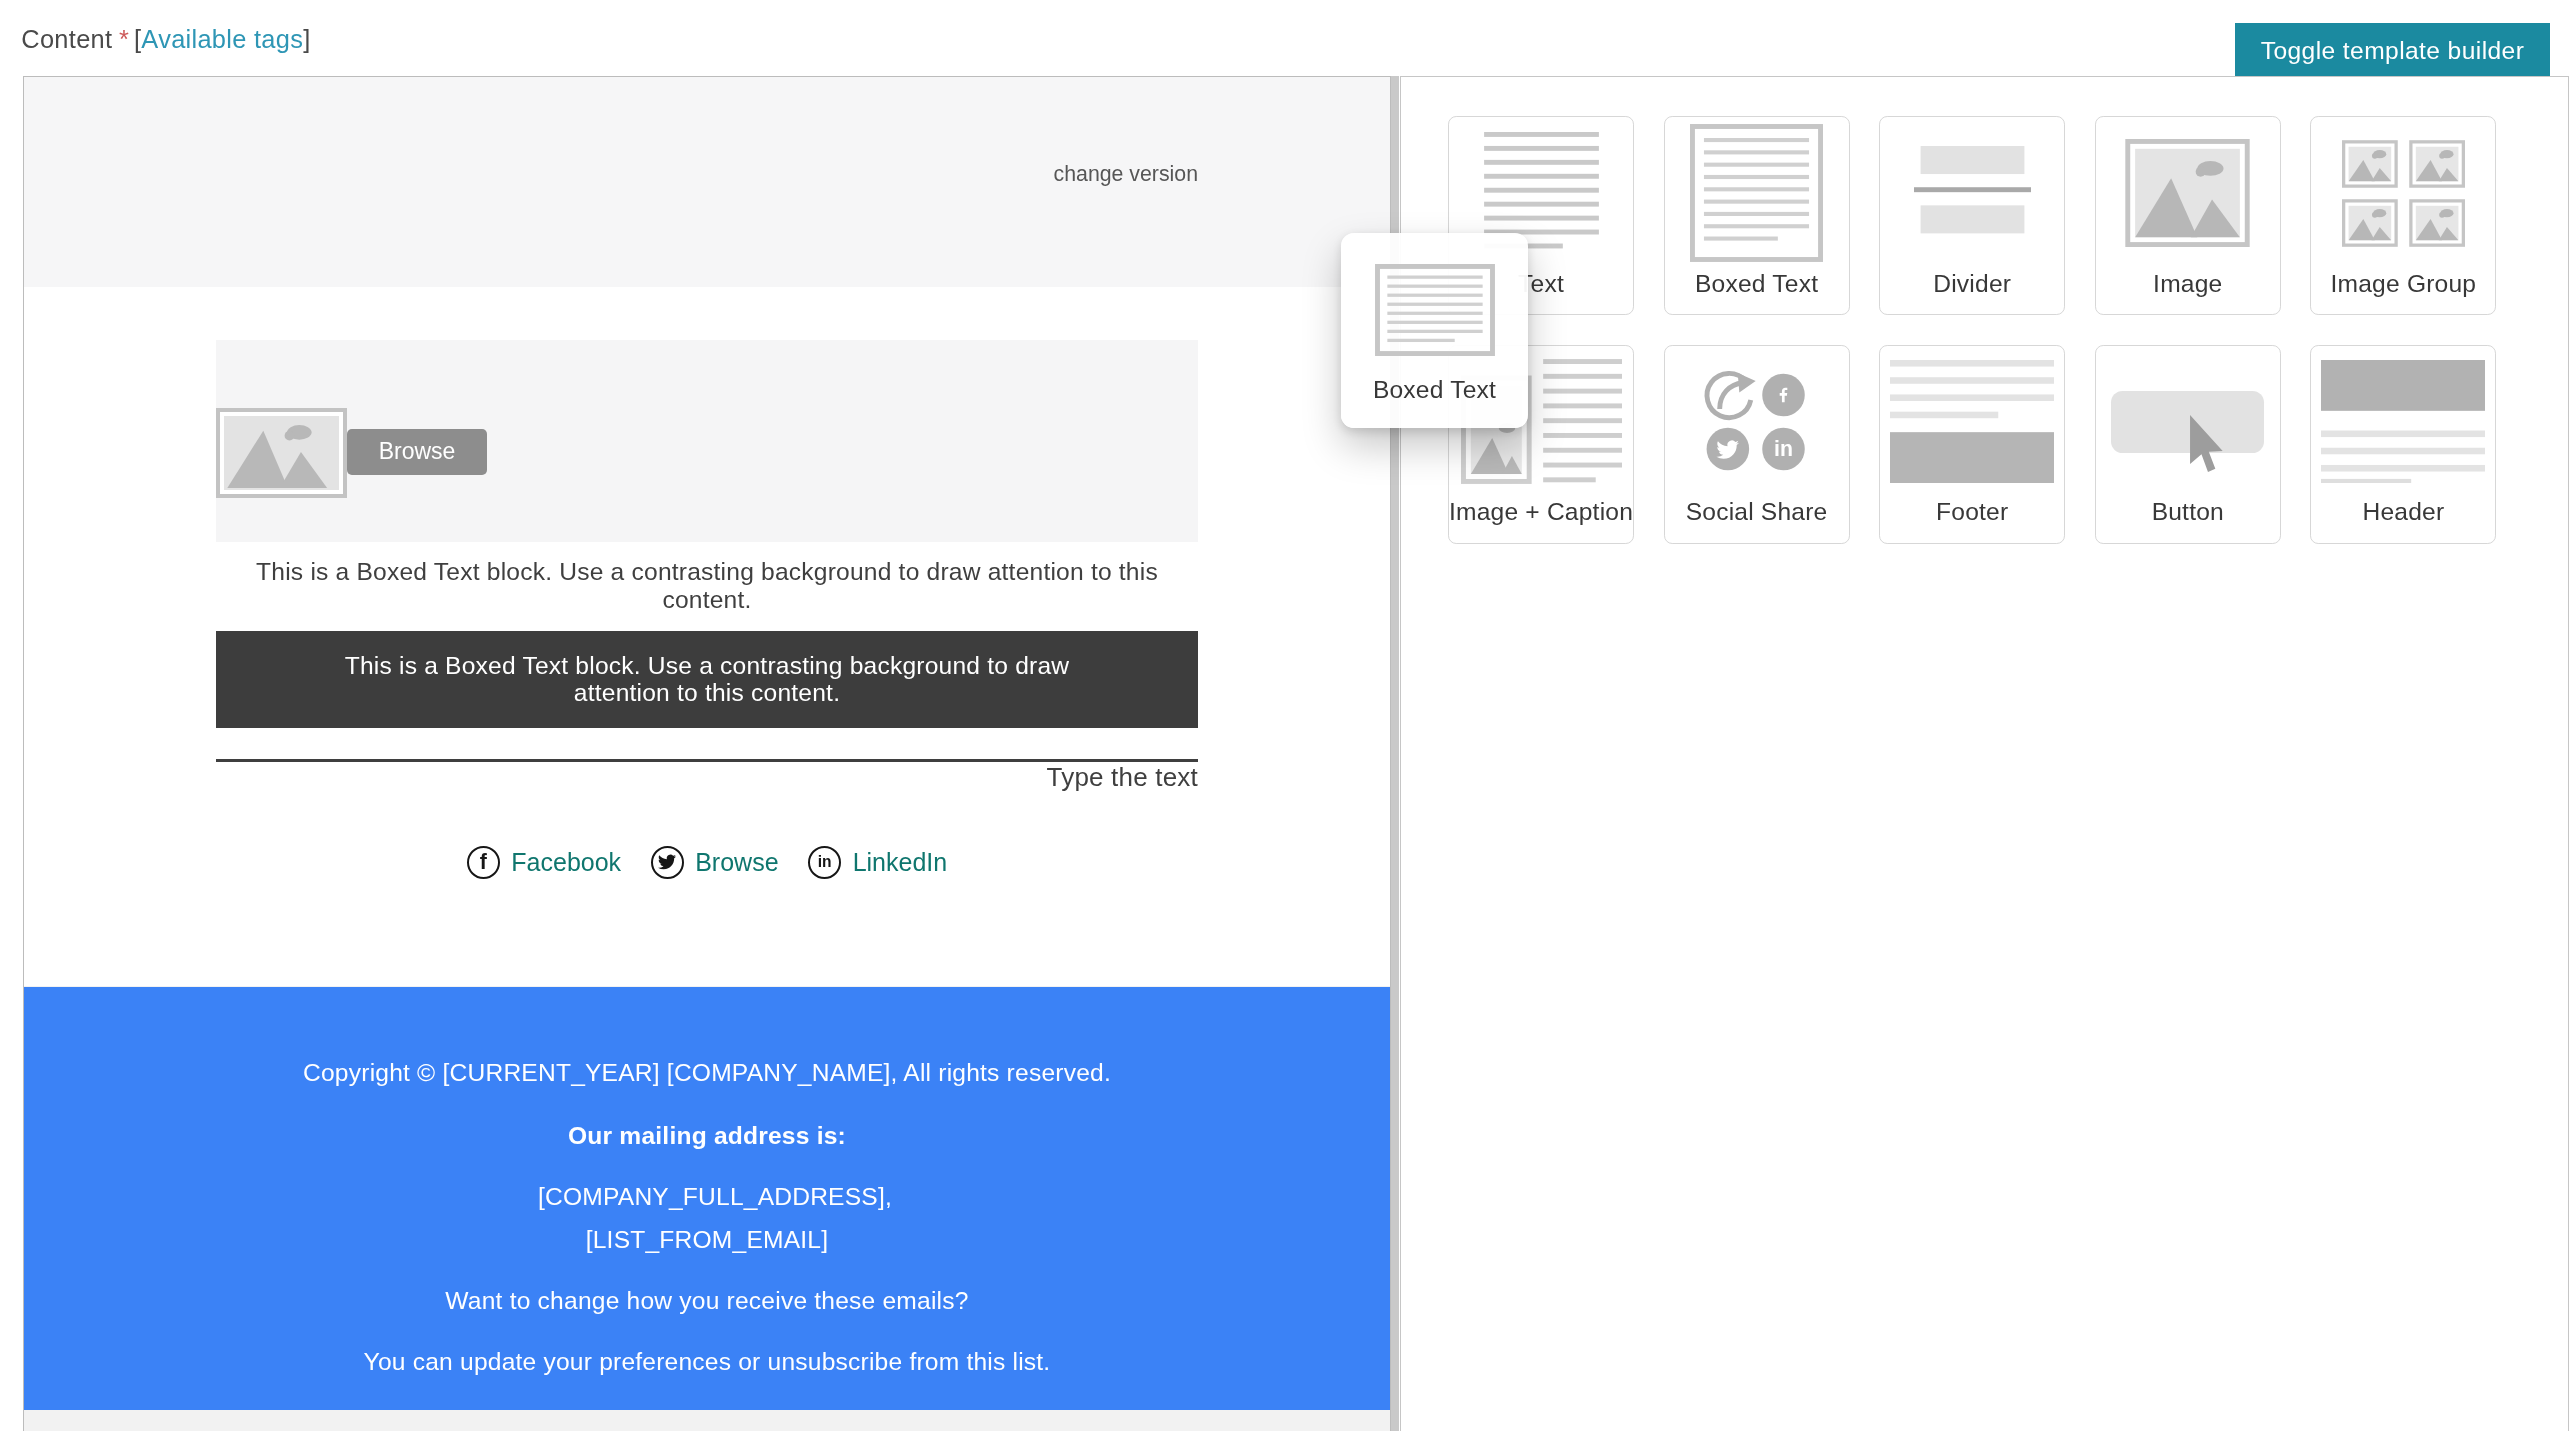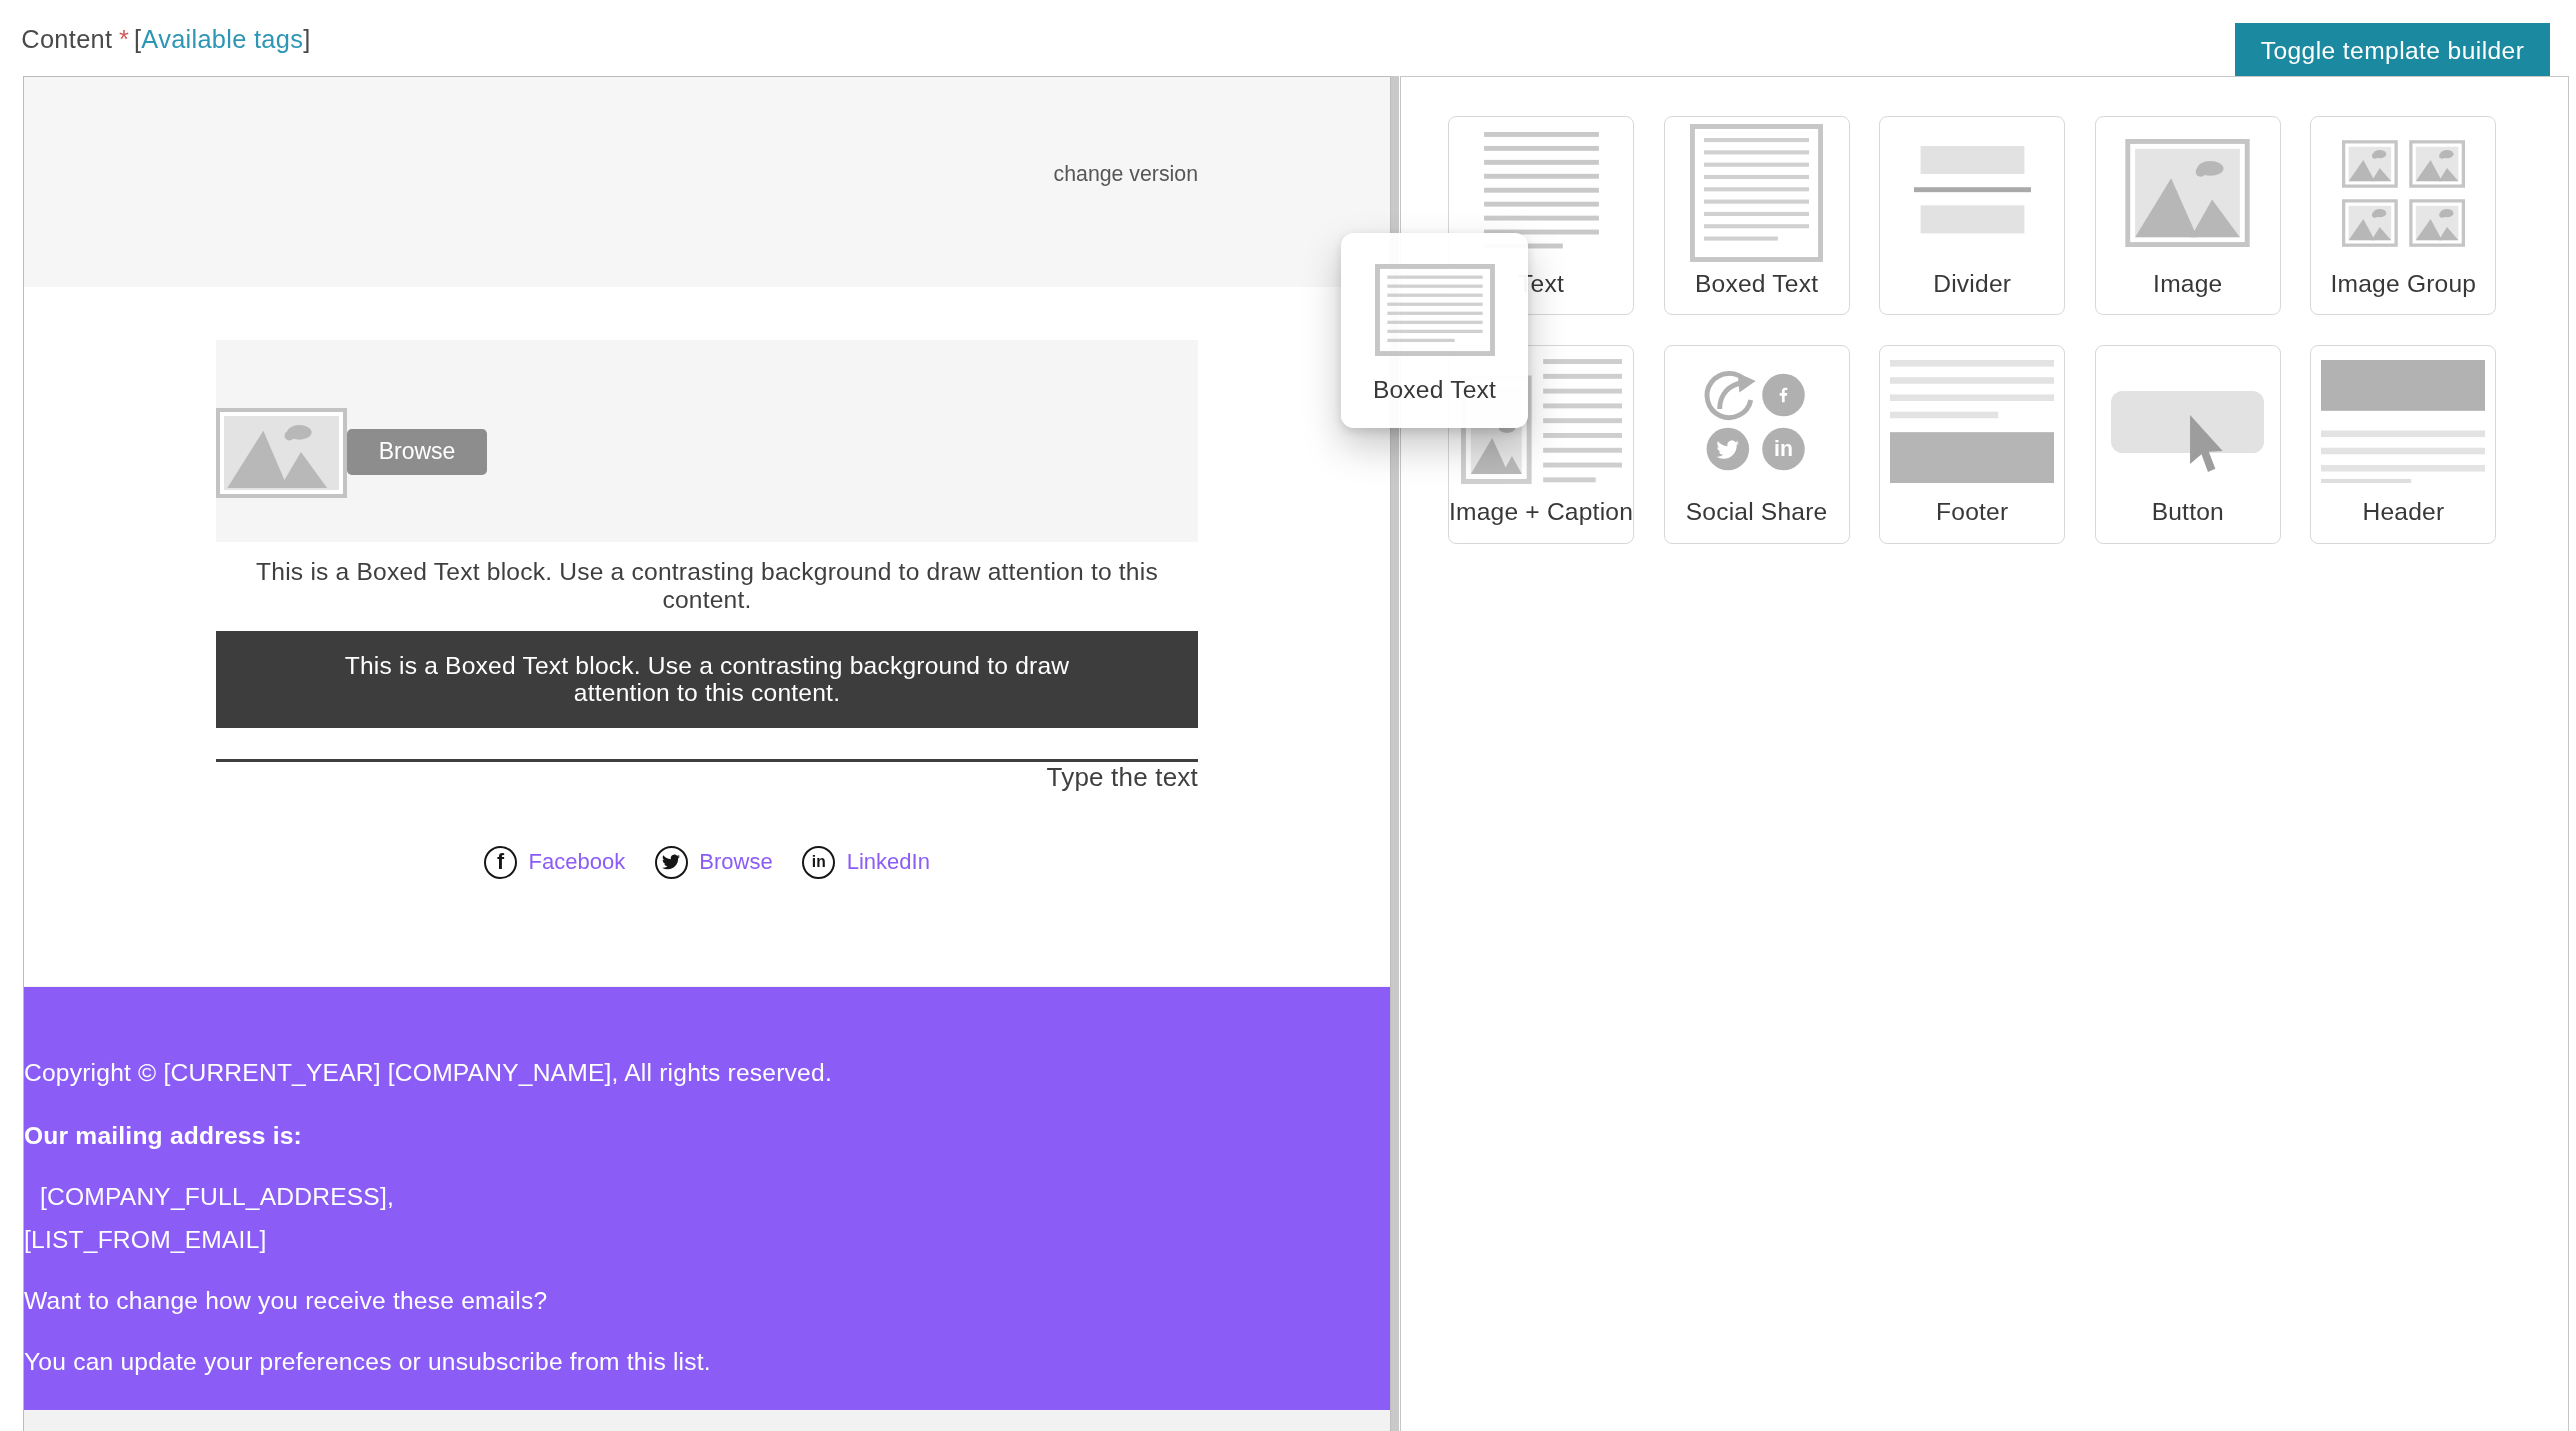--- a/index.html
+++ b/index.html
@@ -40,26 +40,26 @@
 
   .para-light { margin: 16.4px auto 0; max-width: 906px; font-size: 24.6px; line-height: 1.12; text-align: center; color: #3f3f3f; letter-spacing: 0.2px; }
   .para-dark  { margin-top: 18px; background: #3d3d3d; color: #ffffff; font-size: 24.6px; line-height: 1.12;
     text-align: center; padding: 20.5px 90px; letter-spacing: 0.2px; }
   .hr-divider { margin-top: 31px; border-top: 3.3px solid #3f3f3f; }
   .type-text  { font-size: 26px; text-align: right; color: #3f3f3f; letter-spacing: 0.2px; }
 
   .social-row { margin-top: 53px; display: flex; align-items: center; justify-content: center; }
   .soc-circle { width: 33px; height: 33px; border: 2.5px solid #161616; border-radius: 50%;
     display: flex; align-items: center; justify-content: center; flex: none; }
-  .soc-label { font-size: 22px; color: #8b5cf6; margin: 0 29.6px 0 11.5px; }
+  .soc-label { font-size: 25px; color: #0f766e; margin: 0 29.6px 0 11.5px; }
   .soc-f { font-weight: bold; font-size: 21.3px; color: #161616; }
   .soc-in { font-weight: bold; font-size: 15.6px; color: #161616; }
 
-  .email-footer { position: absolute; left: 0; top: 910px; width: 100%; height: 423px; background: #8b5cf6;
-    color: #fff; font-size: 24.6px; letter-spacing: 0.2px; }
+  .email-footer { position: absolute; left: 0; top: 910px; width: 100%; height: 423px; background: #3b82f6;
+    color: #fff; text-align: center; font-size: 24.6px; letter-spacing: 0.2px; }
   .email-footer > div { line-height: 1.1; }
   .f-copy   { padding-top: 72px; }
   .f-head   { margin-top: 36px; font-weight: bold; }
   .f-addr1  { margin-top: 34px; padding-left: 16px; }
   .f-addr2  { margin-top: 16px; }
   .f-change { margin-top: 34px; }
   .f-update { margin-top: 34px; }
 
   
   .splitter { position: absolute; left: 1391px; top: 76px; width: 8.2px; height: 1379px; background: #c9c9c9; cursor: col-resize; }

